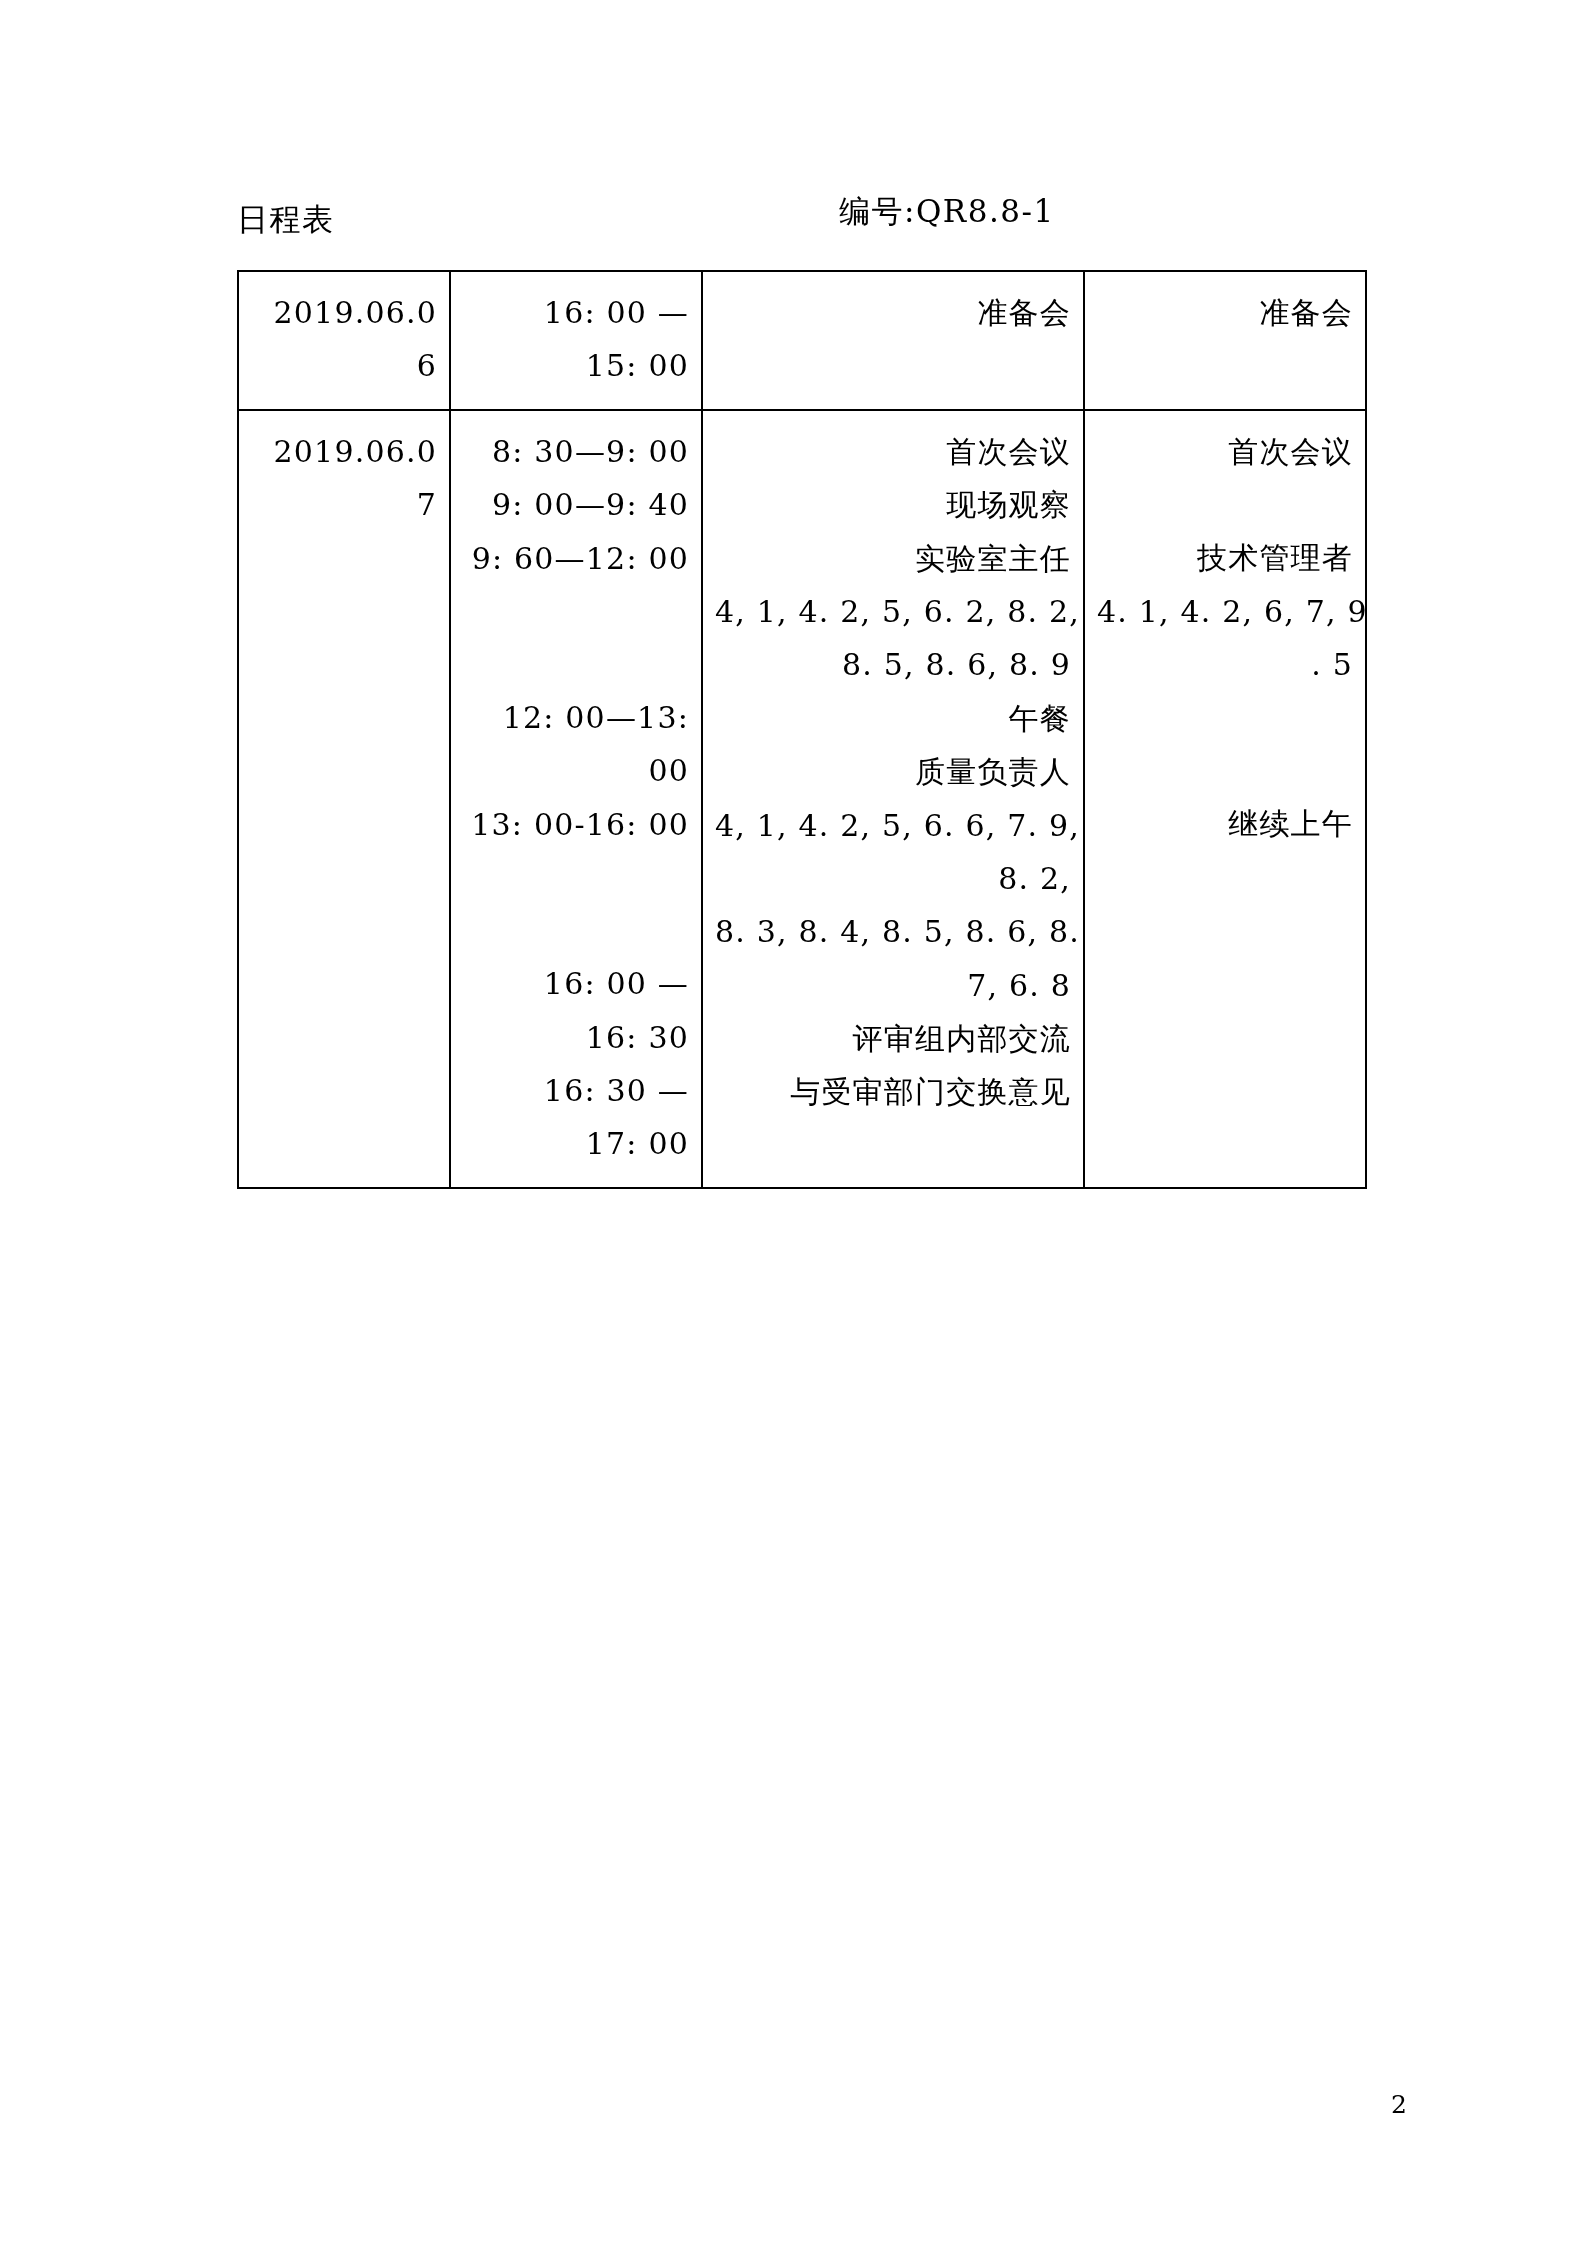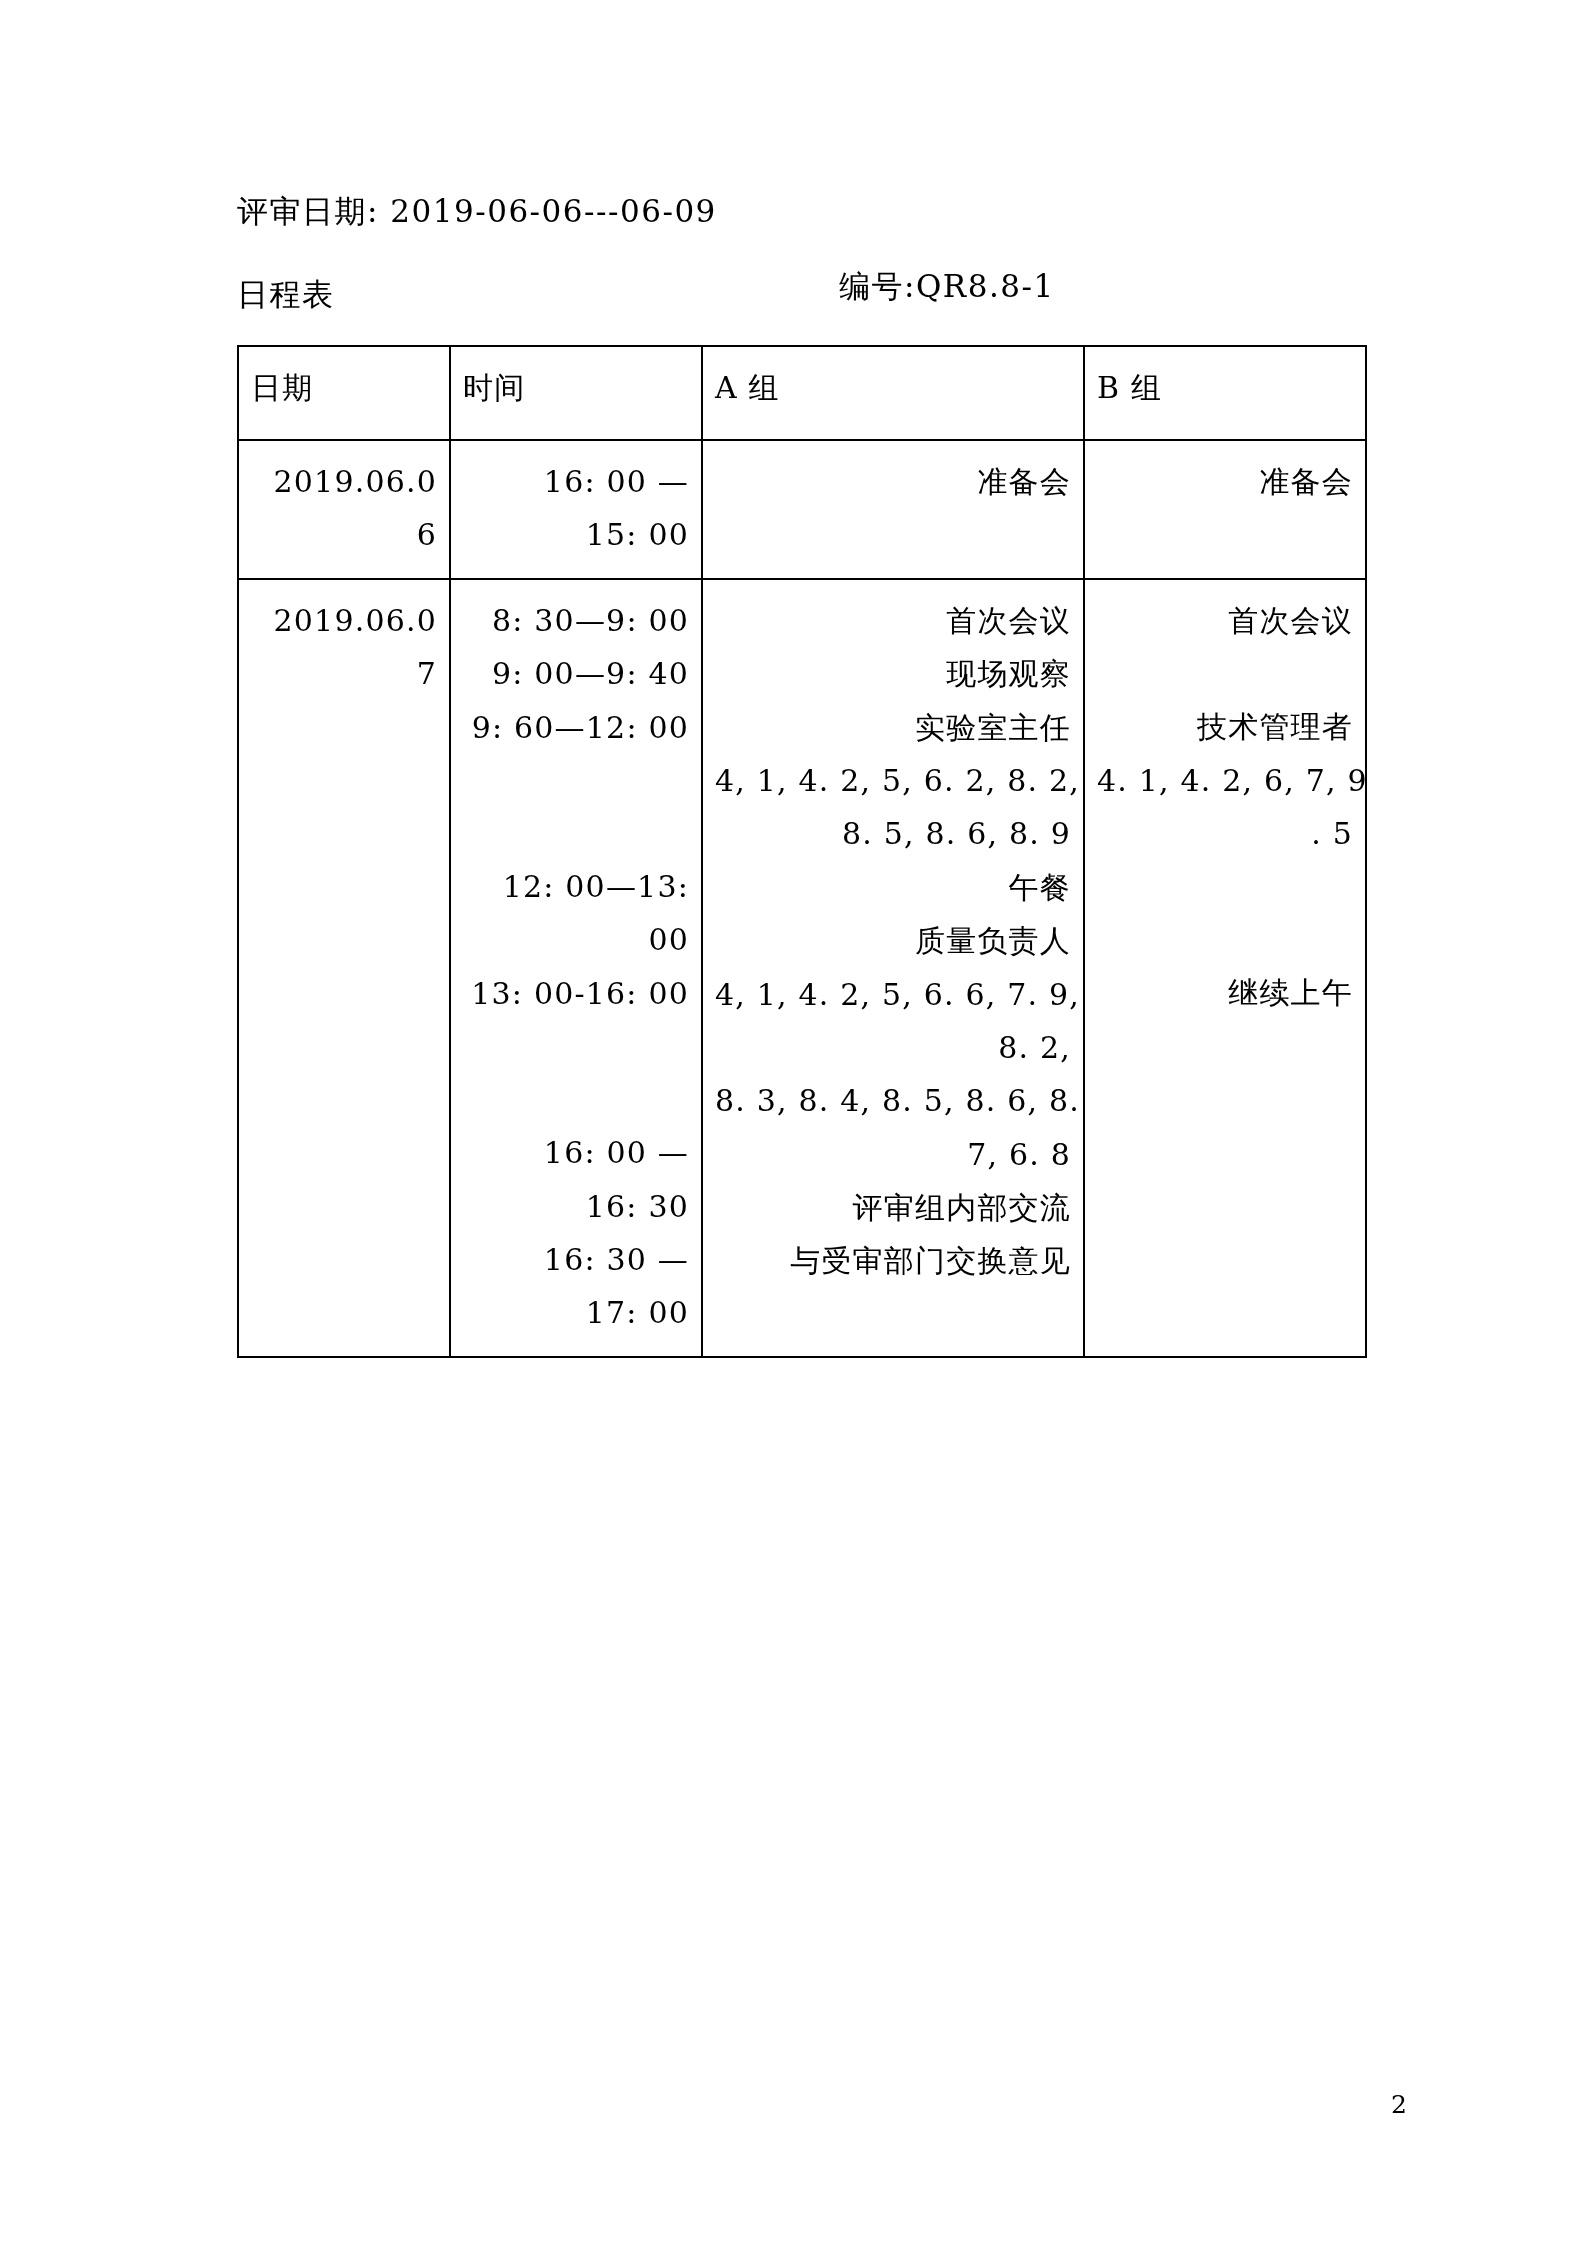--- a/index.html
+++ b/index.html
@@ -95,41 +95,34 @@
     font-family: "DejaVu Serif", "Liberation Serif", serif;
   }
 </style>
 </head>
 <body>
 
 <div class="page">
 
   <div class="content">
 
-    <div class="hdr-line hdr-line-1">评审日期: 2019-06-06---06-09</div>
 
     <div class="hdr-line hdr-line-2">
       <span class="hdr-left">日程表</span>
       <span class="hdr-right">编号:QR8.8-1</span>
     </div>
 
     <table class="schedule">
       <colgroup>
         <col class="c-date">
         <col class="c-time">
         <col class="c-ga">
         <col class="c-gb">
       </colgroup>
       <tbody>
-        <tr class="row-head">
-          <td class="hdr-cell">日期</td>
-          <td class="hdr-cell">时间</td>
-          <td class="hdr-cell">A 组</td>
-          <td class="hdr-cell">B 组</td>
-        </tr>
 
         <tr>
           <td>
             <span class="cell-line">2019.06.0</span>
             <span class="cell-line">6</span>
           </td>
           <td>
             <span class="cell-line">16: 00        —</span>
             <span class="cell-line">15: 00</span>
           </td>

